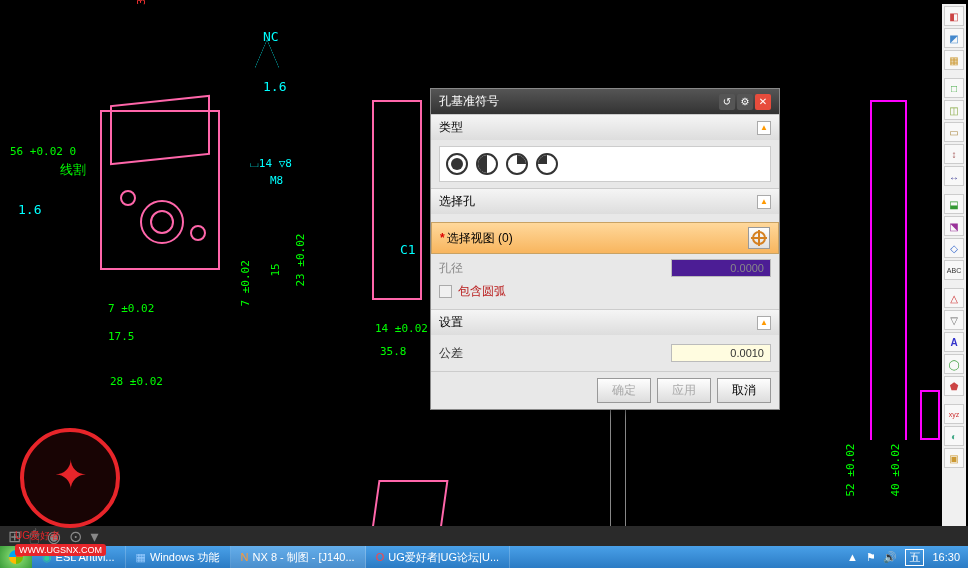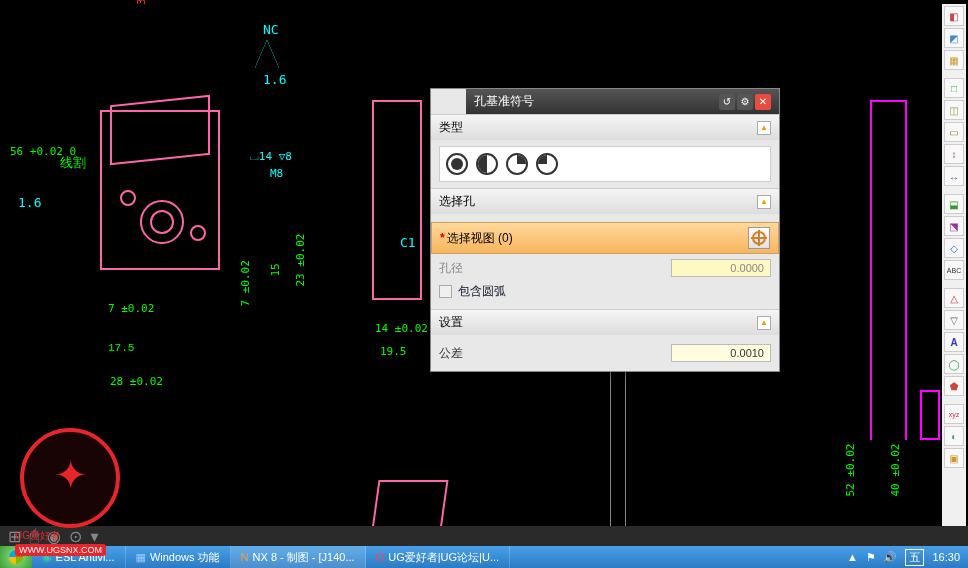--- a/index.html
+++ b/index.html
@@ -7,29 +7,29 @@
 
 
 .canvas { position: absolute; inset: 0; background: #000; }
 
 
 .cad-line { position: absolute; background: #ff66aa; }
 .cad-line.magenta { background: #ff00ff; }
 
 .dim-text { position: absolute; color: #00ff00; font-size: 11px; font-family: monospace; white-space: nowrap; }
 .dim-text.red { color: #ff3333; }
-.label-text { position: absolute; color: #00ffff; font-size: 13px; font-family: monospace; }
+.label-text { position: absolute; color: #00ffff; font-size: 13px; font-family: monospace; margin-top: 7px; }
 
 
 .part { position: absolute; border: 2px solid #ff66aa; }
 .circle { position: absolute; border: 2px solid #ff66aa; border-radius: 50%; }
 
 
 .dialog { position: absolute; left: 430px; top: 88px; width: 350px; background: #e8e8e8; border: 1px solid #888; box-shadow: 2px 2px 8px rgba(0,0,0,0.5); }
-.dialog-title { background: linear-gradient(#555, #333); color: #fff; padding: 4px 8px; font-size: 12px; display: flex; align-items: center; justify-content: space-between; margin-left: 35px; }
+.dialog-title { background: linear-gradient(#555, #333); color: #fff; padding: 4px 8px; font-size: 12px; display: flex; align-items: center; justify-content: space-between; }
 .title-buttons { display: flex; gap: 2px; }
 .title-btn { width: 16px; height: 16px; background: #555; border-radius: 2px; display: flex; align-items: center; justify-content: center; color: #fff; font-size: 10px; cursor: pointer; }
 .title-btn.close { background: #e74c3c; }
 
 .section { border-top: 1px solid #ccc; }
 .section-header { background: linear-gradient(#f5f5f5, #ddd); padding: 4px 8px; font-size: 12px; display: flex; justify-content: space-between; align-items: center; cursor: pointer; }
 .collapse-icon { width: 14px; height: 14px; background: #fff; border: 1px solid #aaa; display: flex; align-items: center; justify-content: center; font-size: 8px; color: #f90; }
 .section-body { padding: 6px 8px; background: #e8e8e8; }
 
 .type-icons { display: flex; gap: 8px; padding: 6px; background: #fff; border: 1px solid #ccc; }
@@ -43,23 +43,23 @@
 .select-row.active { background: linear-gradient(#ffd89b, #f8b55e); border: 1px solid #c8a264; }
 .asterisk { color: #d00; font-weight: bold; margin-right: 2px; }
 .select-btn { width: 22px; height: 22px; background: linear-gradient(#fefefe,#e0e0e0); border: 1px solid #999; display: flex; align-items: center; justify-content: center; cursor: pointer; }
 .select-btn.g { background: linear-gradient(#b5f295,#8edb68); }
 .target { width: 14px; height: 14px; border: 2px solid #d58020; border-radius: 50%; position: relative; }
 .target::before, .target::after { content: ''; position: absolute; background: #d58020; }
 .target::before { left: 50%; top: -3px; bottom: -3px; width: 2px; transform: translateX(-50%); }
 .target::after { top: 50%; left: -3px; right: -3px; height: 2px; transform: translateY(-50%); }
 
 .field-row { display: flex; align-items: center; justify-content: space-between; padding: 3px 0; font-size: 12px; color: #888; }
-.field-input { width: 100px; padding: 2px 6px; font-size: 11px; text-align: right; border: 1px solid #bbb; background: #fef9c3; color: #888; }
+.field-input { width: 100px; padding: 2px 6px; font-size: 11px; text-align: right; border: 1px solid #bbb; background: #4c1d95; color: #888; }
 .field-input.active { background: #fffce0; color: #333; }
-.checkbox-row { display: flex; align-items: center; gap: 6px; font-size: 12px; color: #0f172a; padding: 3px 0; }
+.checkbox-row { display: flex; align-items: center; gap: 6px; font-size: 12px; color: #b91c1c; padding: 3px 0; }
 .checkbox { width: 13px; height: 13px; border: 1px solid #aaa; background: #f0f0f0; }
 
 .dialog-footer { padding: 6px 8px; display: flex; justify-content: flex-end; gap: 6px; background: #e8e8e8; border-top: 1px solid #ccc; }
 .dlg-btn { padding: 3px 14px; font-size: 12px; background: linear-gradient(#fefefe,#ddd); border: 1px solid #999; cursor: pointer; }
 .dlg-btn.disabled { color: #aaa; cursor: default; }
 
 
 .right-toolbar { position: absolute; right: 2px; top: 4px; bottom: 28px; width: 24px; background: #f0f0f0; display: flex; flex-direction: column; gap: 2px; padding: 2px; }
 .tool-btn { width: 20px; height: 20px; background: #f8f8f8; border: 1px solid #ccc; display: flex; align-items: center; justify-content: center; font-size: 10px; cursor: pointer; }
 .tool-btn.sep { height: 4px; border: none; background: none; }
@@ -111,27 +111,27 @@
   <span class="label-text" style="left:250px; top:150px; font-size:11px;">⌴14 ▽8</span>
   <span class="label-text" style="left:270px; top:167px; font-size:11px;">M8</span>
 
   <div style="position:absolute; left:255px; top:40px; width:0; height:0; border-left:12px solid transparent; border-right:12px solid transparent; border-bottom:28px solid transparent; border-bottom-color:#00ffff; filter: drop-shadow(0 0 0 #00ffff);">
     <div style="position:absolute; left:-12px; top:0; width:0; height:0; border-left:12px solid transparent; border-right:12px solid transparent; border-bottom:28px solid #000;"></div>
   </div>
 
   <span class="dim-text red" style="left:135px; top:5px; transform:rotate(-90deg); transform-origin:left top;">3 0+0.9</span>
   <span class="dim-text" style="left:10px; top:145px;text-align:right;">56 +0.02 0</span>
   <span class="dim-text" style="left:108px; top:302px;">7 ±0.02</span>
-  <span class="dim-text" style="left:108px; top:342px;font-family:Liberation Mono, monospace;">17.5</span>
+  <span class="dim-text" style="left:108px; top:330px;">17.5</span>
   <span class="dim-text" style="left:110px; top:375px;">28 ±0.02</span>
   <span class="dim-text" style="left:245px; top:300px; transform:rotate(-90deg); transform-origin:left;">7 ±0.02</span>
   <span class="dim-text" style="left:275px; top:270px; transform:rotate(-90deg); transform-origin:left;">15</span>
   <span class="dim-text" style="left:300px; top:280px; transform:rotate(-90deg); transform-origin:left;">23 ±0.02</span>
   <span class="dim-text" style="left:375px; top:322px;">14 ±0.02</span>
-  <span class="dim-text" style="left:380px; top:345px;">19.5</span>
+  <span class="dim-text" style="left:380px; top:345px;">35.8</span>
   <span class="dim-text" style="left:850px; top:490px; transform:rotate(-90deg); transform-origin:left;">52 ±0.02</span>
   <span class="dim-text" style="left:895px; top:490px; transform:rotate(-90deg); transform-origin:left;">40 ±0.02</span>
 
   <div class="part" style="left:375px; top:480px; width:70px; height:50px; transform: skewX(-8deg);"></div>
 </div>
 
 <div class="dialog">
   <div class="dialog-title">
     <span>孔基准符号</span>
     <div class="title-buttons">
@@ -185,20 +185,25 @@
       <span class="collapse-icon">▲</span>
     </div>
     <div class="section-body">
       <div class="field-row" style="color:#333;gap:8px;">
         <span>公差</span>
         <input class="field-input active" value="0.0010" style="">
       </div>
     </div>
   </div>
 
+  <div class="dialog-footer">
+    <button class="dlg-btn disabled">确定</button>
+    <button class="dlg-btn disabled">应用</button>
+    <button class="dlg-btn">取消</button>
+  </div>
 </div>
 
 <div class="right-toolbar">
   <div class="tool-btn" style="color:#c44;">◧</div>
   <div class="tool-btn" style="color:#48c;">◩</div>
   <div class="tool-btn" style="color:#c93;">▦</div>
   <div class="tool-btn sep"></div>
   <div class="tool-btn" style="color:#4a4;">□</div>
   <div class="tool-btn" style="color:#8a4;">◫</div>
   <div class="tool-btn" style="color:#a84;">▭</div>

